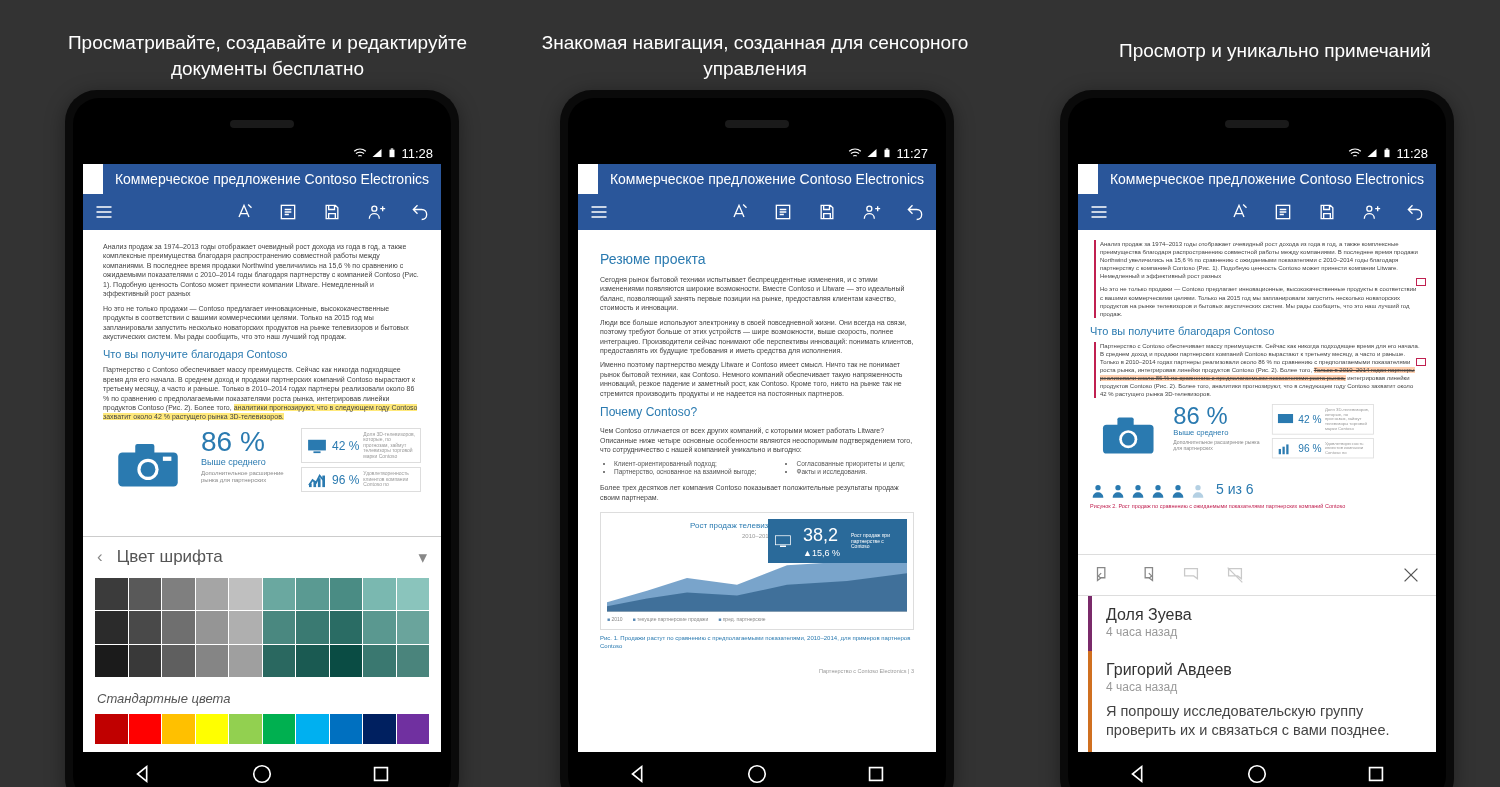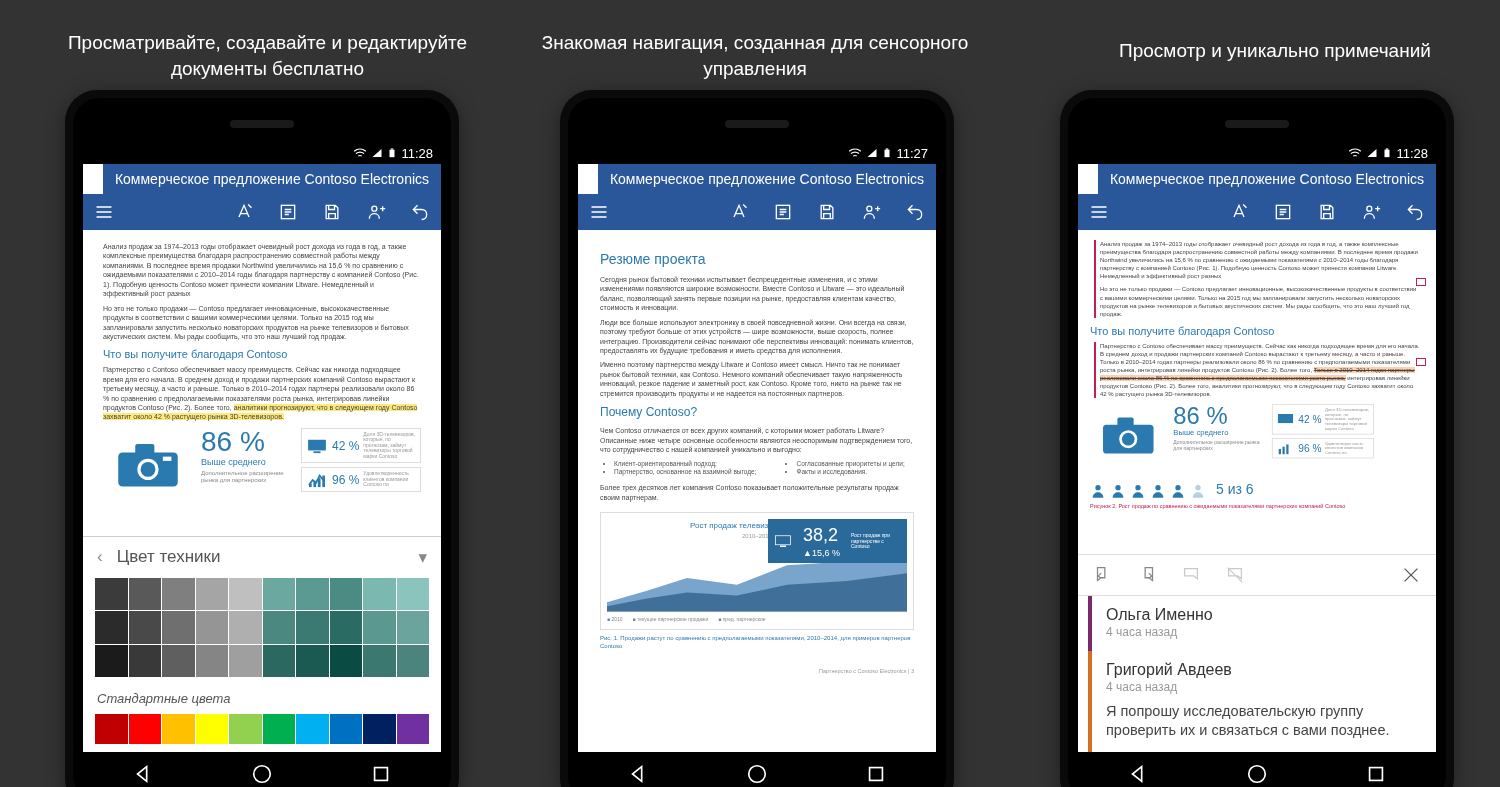--- a/index.html
+++ b/index.html
@@ -176,21 +176,21 @@
                 </div>
               <div class="mini-txt">Удовлетворенность клиентов компании Contoso по</div>
             </div>
           </div>
         </div>
       </div>
 
       <div class="font-panel">
         <div class="panel-head">
           <span class="arrow">‹</span>
-          <span>Цвет техники</span>
+          <span>Цвет шрифта</span>
           <span style="margin-left:auto;color:#888;">▾</span>
         </div>
         <div class="swatches" id="theme-swatches">
             <div class="swatch" style="background: rgb(59, 59, 59);"></div>
             <div class="swatch" style="background: rgb(89, 89, 89);"></div>
             <div class="swatch" style="background: rgb(127, 127, 127);"></div>
             <div class="swatch" style="background: rgb(165, 165, 165);"></div>
             <div class="swatch" style="background: rgb(191, 191, 191);"></div>
             <div class="swatch" style="background: rgb(106, 168, 160);"></div>
             <div class="swatch" style="background: rgb(90, 154, 146);"></div>
@@ -503,21 +503,21 @@
           </svg>
         <svg viewBox="0 0 24 24" style="opacity:.45">
             <path d="M5 5h14v11l-4-3H5z M4 4l16 16"></path>
           </svg>
         <svg class="close" viewBox="0 0 24 24">
             <path d="M5 5l14 14M19 5L5 19"></path>
           </svg>
       </div>
 
       <div class="comment purple">
-        <div class="author">Ольга Именно</div>
+        <div class="author">Доля Зуева</div>
         <div class="time">4 часа назад</div>
       </div>
       <div class="comment orange">
         <div class="author">Григорий Авдеев</div>
         <div class="time">4 часа назад</div>
         <div class="text">Я попрошу исследовательскую группу проверить их и связаться с вами позднее.</div>
       </div>
     </div>
     <div class="nav-bar">
       <svg viewBox="0 0 24 24">

